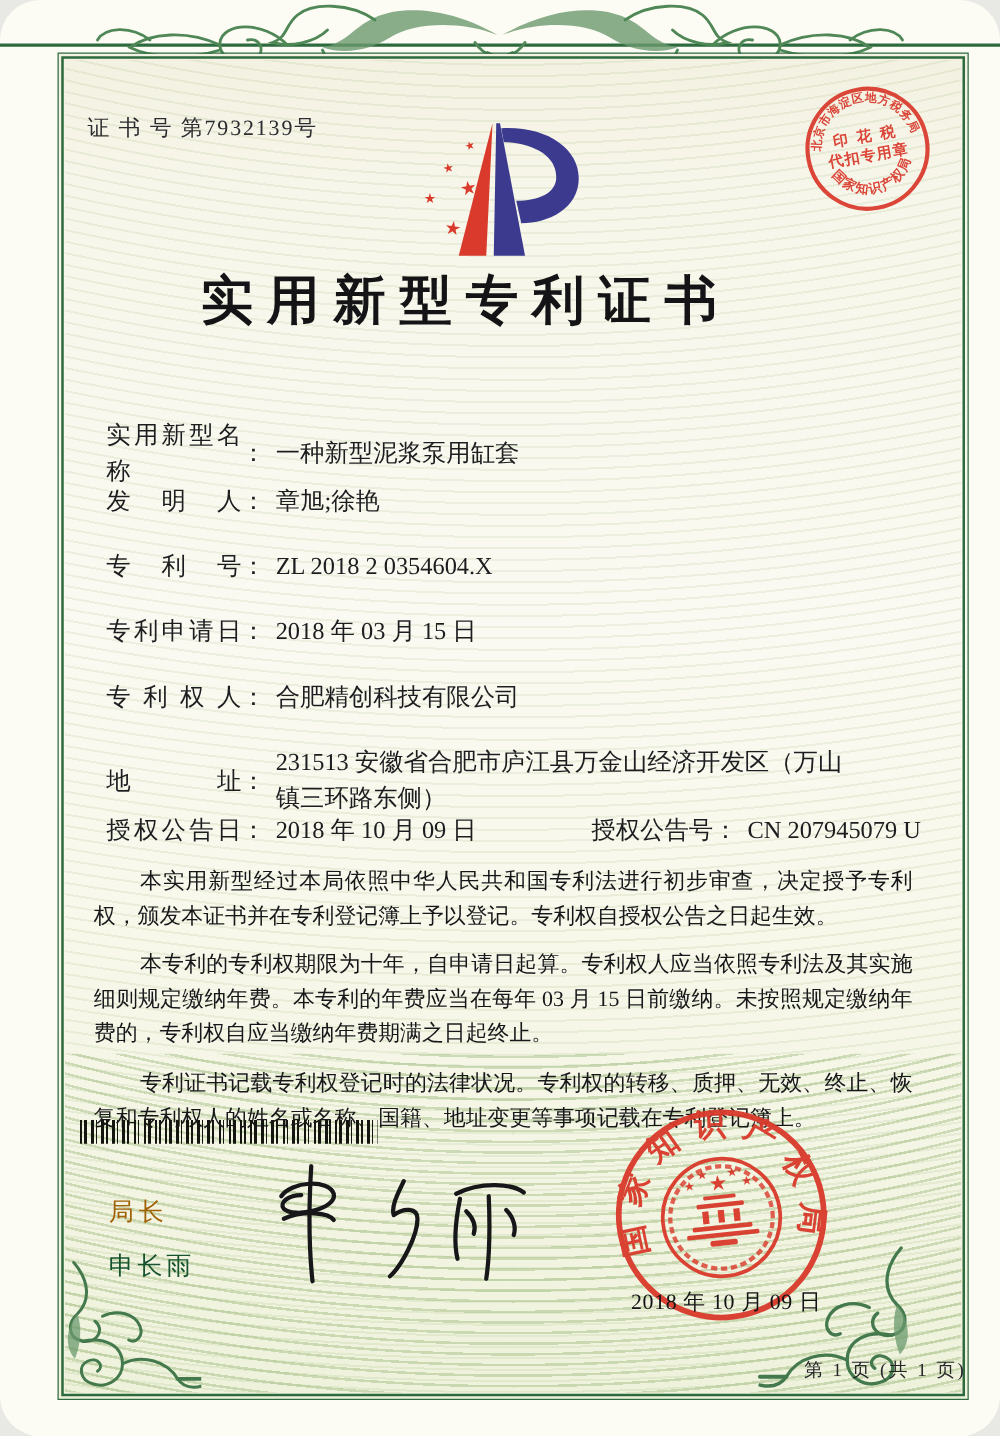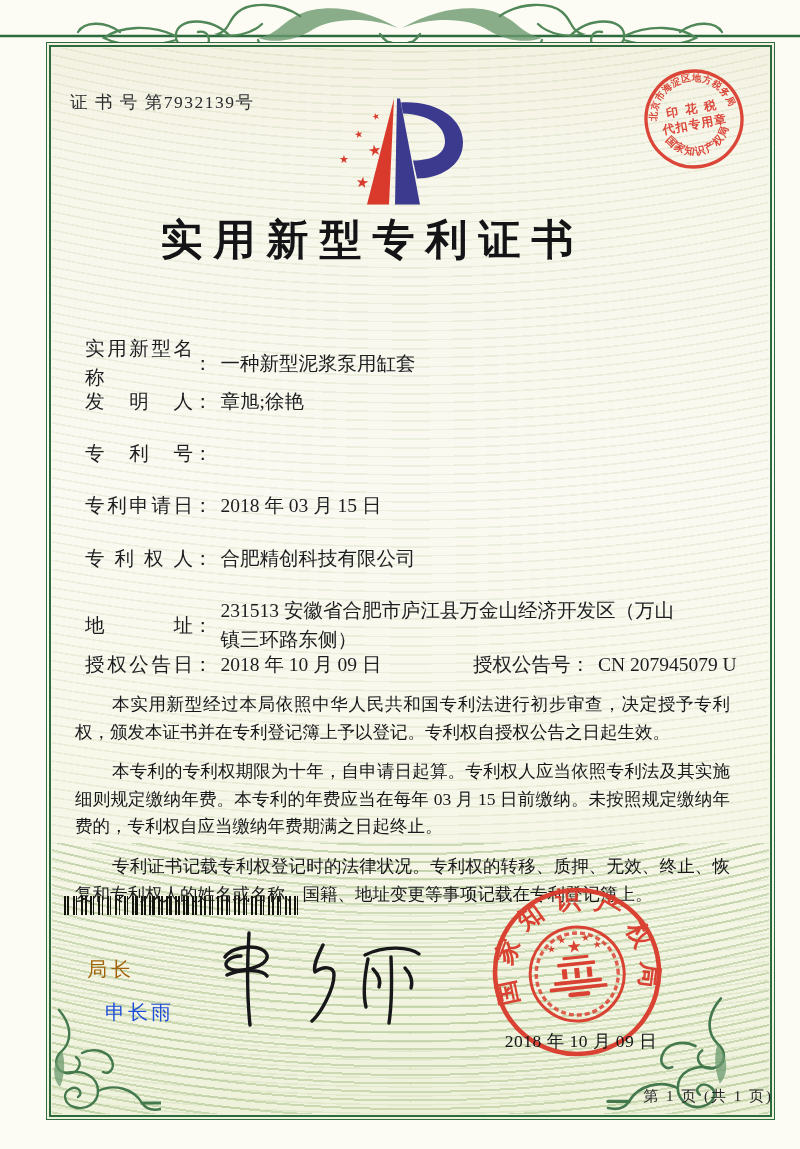--- a/index.html
+++ b/index.html
@@ -1,17 +1,17 @@
 <!DOCTYPE html>
 <html><head>
 <meta charset="utf-8">
 <style>
   html,body{margin:0;padding:0;}
   body{background:#e8e8e4;font-family:"Liberation Serif","DejaVu Serif",serif;}
-  .page{position:relative;width:800px;height:1149px;margin:0 auto;background:#fcfbf4;overflow:hidden;}
+  .page{position:relative;width:800px;height:1149px;margin:0 auto;background:#fcfbf4;overflow:hidden;border-radius:32px;}
 
   
   .sheet{position:absolute;left:46px;top:42px;width:727px;height:1076px;
     border:1.5px solid #2d6a3e;
     background:linear-gradient(180deg,#f3f1e1 0%,#f7f6ea 10%,#fbfaf2 42%,#f7f7e9 70%,#eef2db 100%);}
   .sheet::before{content:"";position:absolute;inset:2px;border:2.5px solid #2d6a3e;pointer-events:none;}
   .guilloche-full{position:absolute;inset:5px;opacity:.25;
     background:repeating-radial-gradient(2400px circle at 50% -1500px,rgba(140,173,104,.55) 0 1.6px,rgba(255,255,255,0) 1.6px 9px);}
   .guilloche{position:absolute;left:5px;right:5px;top:800px;bottom:5px;opacity:.75;
     background:repeating-radial-gradient(2400px circle at 50% -1350px,rgba(140,173,104,.5) 0 2px,rgba(255,255,255,0) 2px 8.5px);}
@@ -32,21 +32,21 @@
   .fvalue{flex:none;max-width:468px;}
   .grantno{position:absolute;left:388px;top:0;display:flex;}
 
   .paras{position:absolute;left:63px;top:679px;width:679px;}
   .paras p{margin:12px;font-size:17.5px;line-height:27.6px;text-indent:37px;text-align:justify;color:#17171a;}
 
   .barcode{position:absolute;left:64px;top:896px;width:238px;height:19px;
     background:repeating-linear-gradient(90deg,#15150f 0 2px,rgba(0,0,0,0) 2px 3.5px,#15150f 3.5px 5.5px,rgba(0,0,0,0) 5.5px 9px,#15150f 9px 11px,rgba(0,0,0,0) 11px 12.5px,#15150f 12.5px 13.5px,rgba(0,0,0,0) 13.5px 17px);}
 
   .sig-title{position:absolute;left:87px;top:956px;font-size:20px;letter-spacing:4px;color:#a16207;text-align:center;}
-  .sig-name{position:absolute;left:87px;top:999px;font-size:20px;letter-spacing:3px;color:#1d4ed8;margin-left:18px;}
+  .sig-name{position:absolute;left:87px;top:999px;font-size:20px;letter-spacing:3px;color:#14532d;}
   .signature{position:absolute;left:205px;top:923px;width:235px;height:114px;}
 
   .seal{position:absolute;left:487px;top:882px;width:180px;height:180px;transform:rotate(-6deg);opacity:.95;}
   .seal-date{position:absolute;left:492px;top:1029px;width:178px;text-align:center;
     font-size:17.5px;color:#141416;letter-spacing:.5px;}
 
   .footer{position:absolute;left:46px;top:1087px;width:727px;text-align:right;font-size:15px;color:#26262a;letter-spacing:2px;}
 
   .top-ornament{position:absolute;left:0;top:0;width:800px;height:66px;}
   .corner-l{position:absolute;left:49px;top:1006px;width:112px;height:112px;}
@@ -131,20 +131,21 @@
       <span class="fvalue">一种新型泥浆泵用缸套</span>
   </div>
   <div class="frow r1">
     <span class="flabel">发明人</span>
       <span class="fcolon">：</span>
       <span class="fvalue">章旭;徐艳</span>
   </div>
   <div class="frow r2">
     <span class="flabel">专利号</span>
       <span class="fcolon">：</span>
+      <span class="fvalue">ZL 2018 2 0354604.X</span>
   </div>
   <div class="frow r3">
     <span class="flabel">专利申请日</span>
       <span class="fcolon">：</span>
       <span class="fvalue">2018 年 03 月 15 日</span>
   </div>
   <div class="frow r4">
     <span class="flabel">专利权人</span>
       <span class="fcolon">：</span>
       <span class="fvalue">合肥精创科技有限公司</span>

